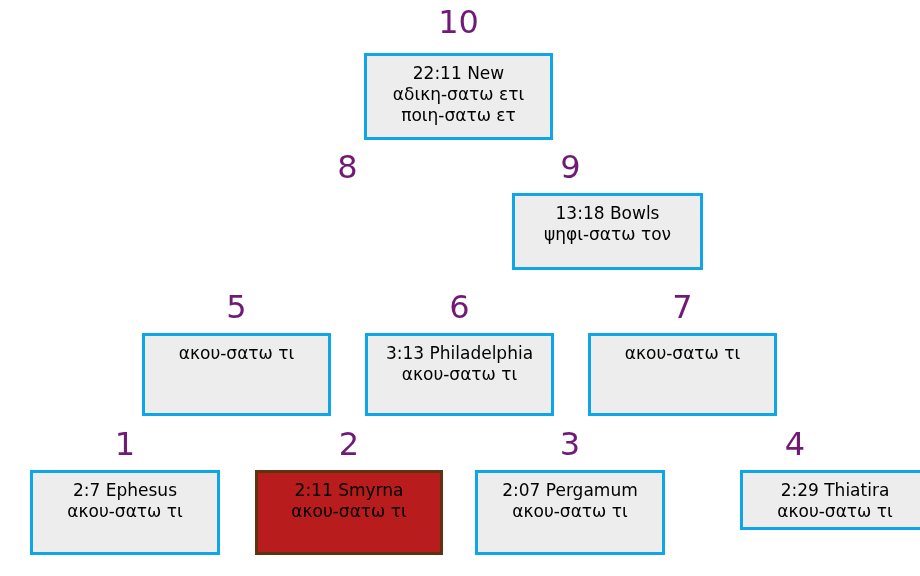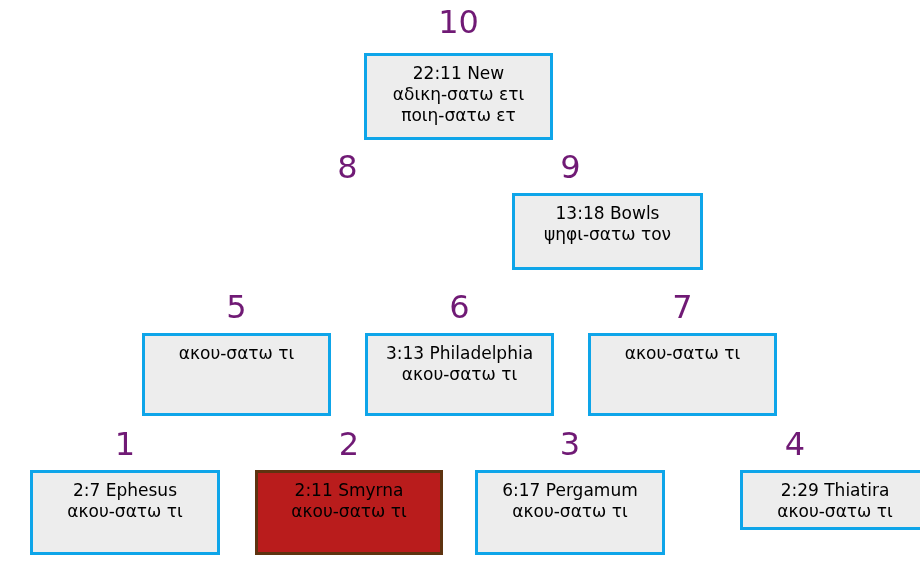--- a/index.html
+++ b/index.html
@@ -55,21 +55,21 @@
       <span class="node-line">2:7 Ephesus</span>
       <span class="node-line">ακου-σατω τι</span>
     </div>
     <div class="node-label" style="left: 255px; top: 426px; width: 188px;">2</div>
     <div class="node highlight" style="left: 255px; top: 470px; width: 188px; height: 85px;">
       <span class="node-line">2:11 Smyrna</span>
       <span class="node-line">ακου-σατω τι</span>
     </div>
     <div class="node-label" style="left: 475px; top: 426px; width: 190px;">3</div>
     <div class="node" style="left: 475px; top: 470px; width: 190px; height: 85px;">
-      <span class="node-line">6:17 Pergamum</span>
+      <span class="node-line">2:07 Pergamum</span>
       <span class="node-line">ακου-σατω τι</span>
     </div>
     <div class="node-label" style="left: 700px; top: 426px; width: 190px;">4</div>
     <div class="node" style="left: 700px; top: 470px; width: 190px; height: 60px; margin-left: 40px;">
       <span class="node-line">2:29 Thiatira</span>
       <span class="node-line">ακου-σατω τι</span>
     </div>
     <div class="node-label" style="left: 142px; top: 289px; width: 189px;">5</div>
     <div class="node" style="left: 142px; top: 333px; width: 189px; height: 83px;">
       <span class="node-line">ακου-σατω τι</span>

